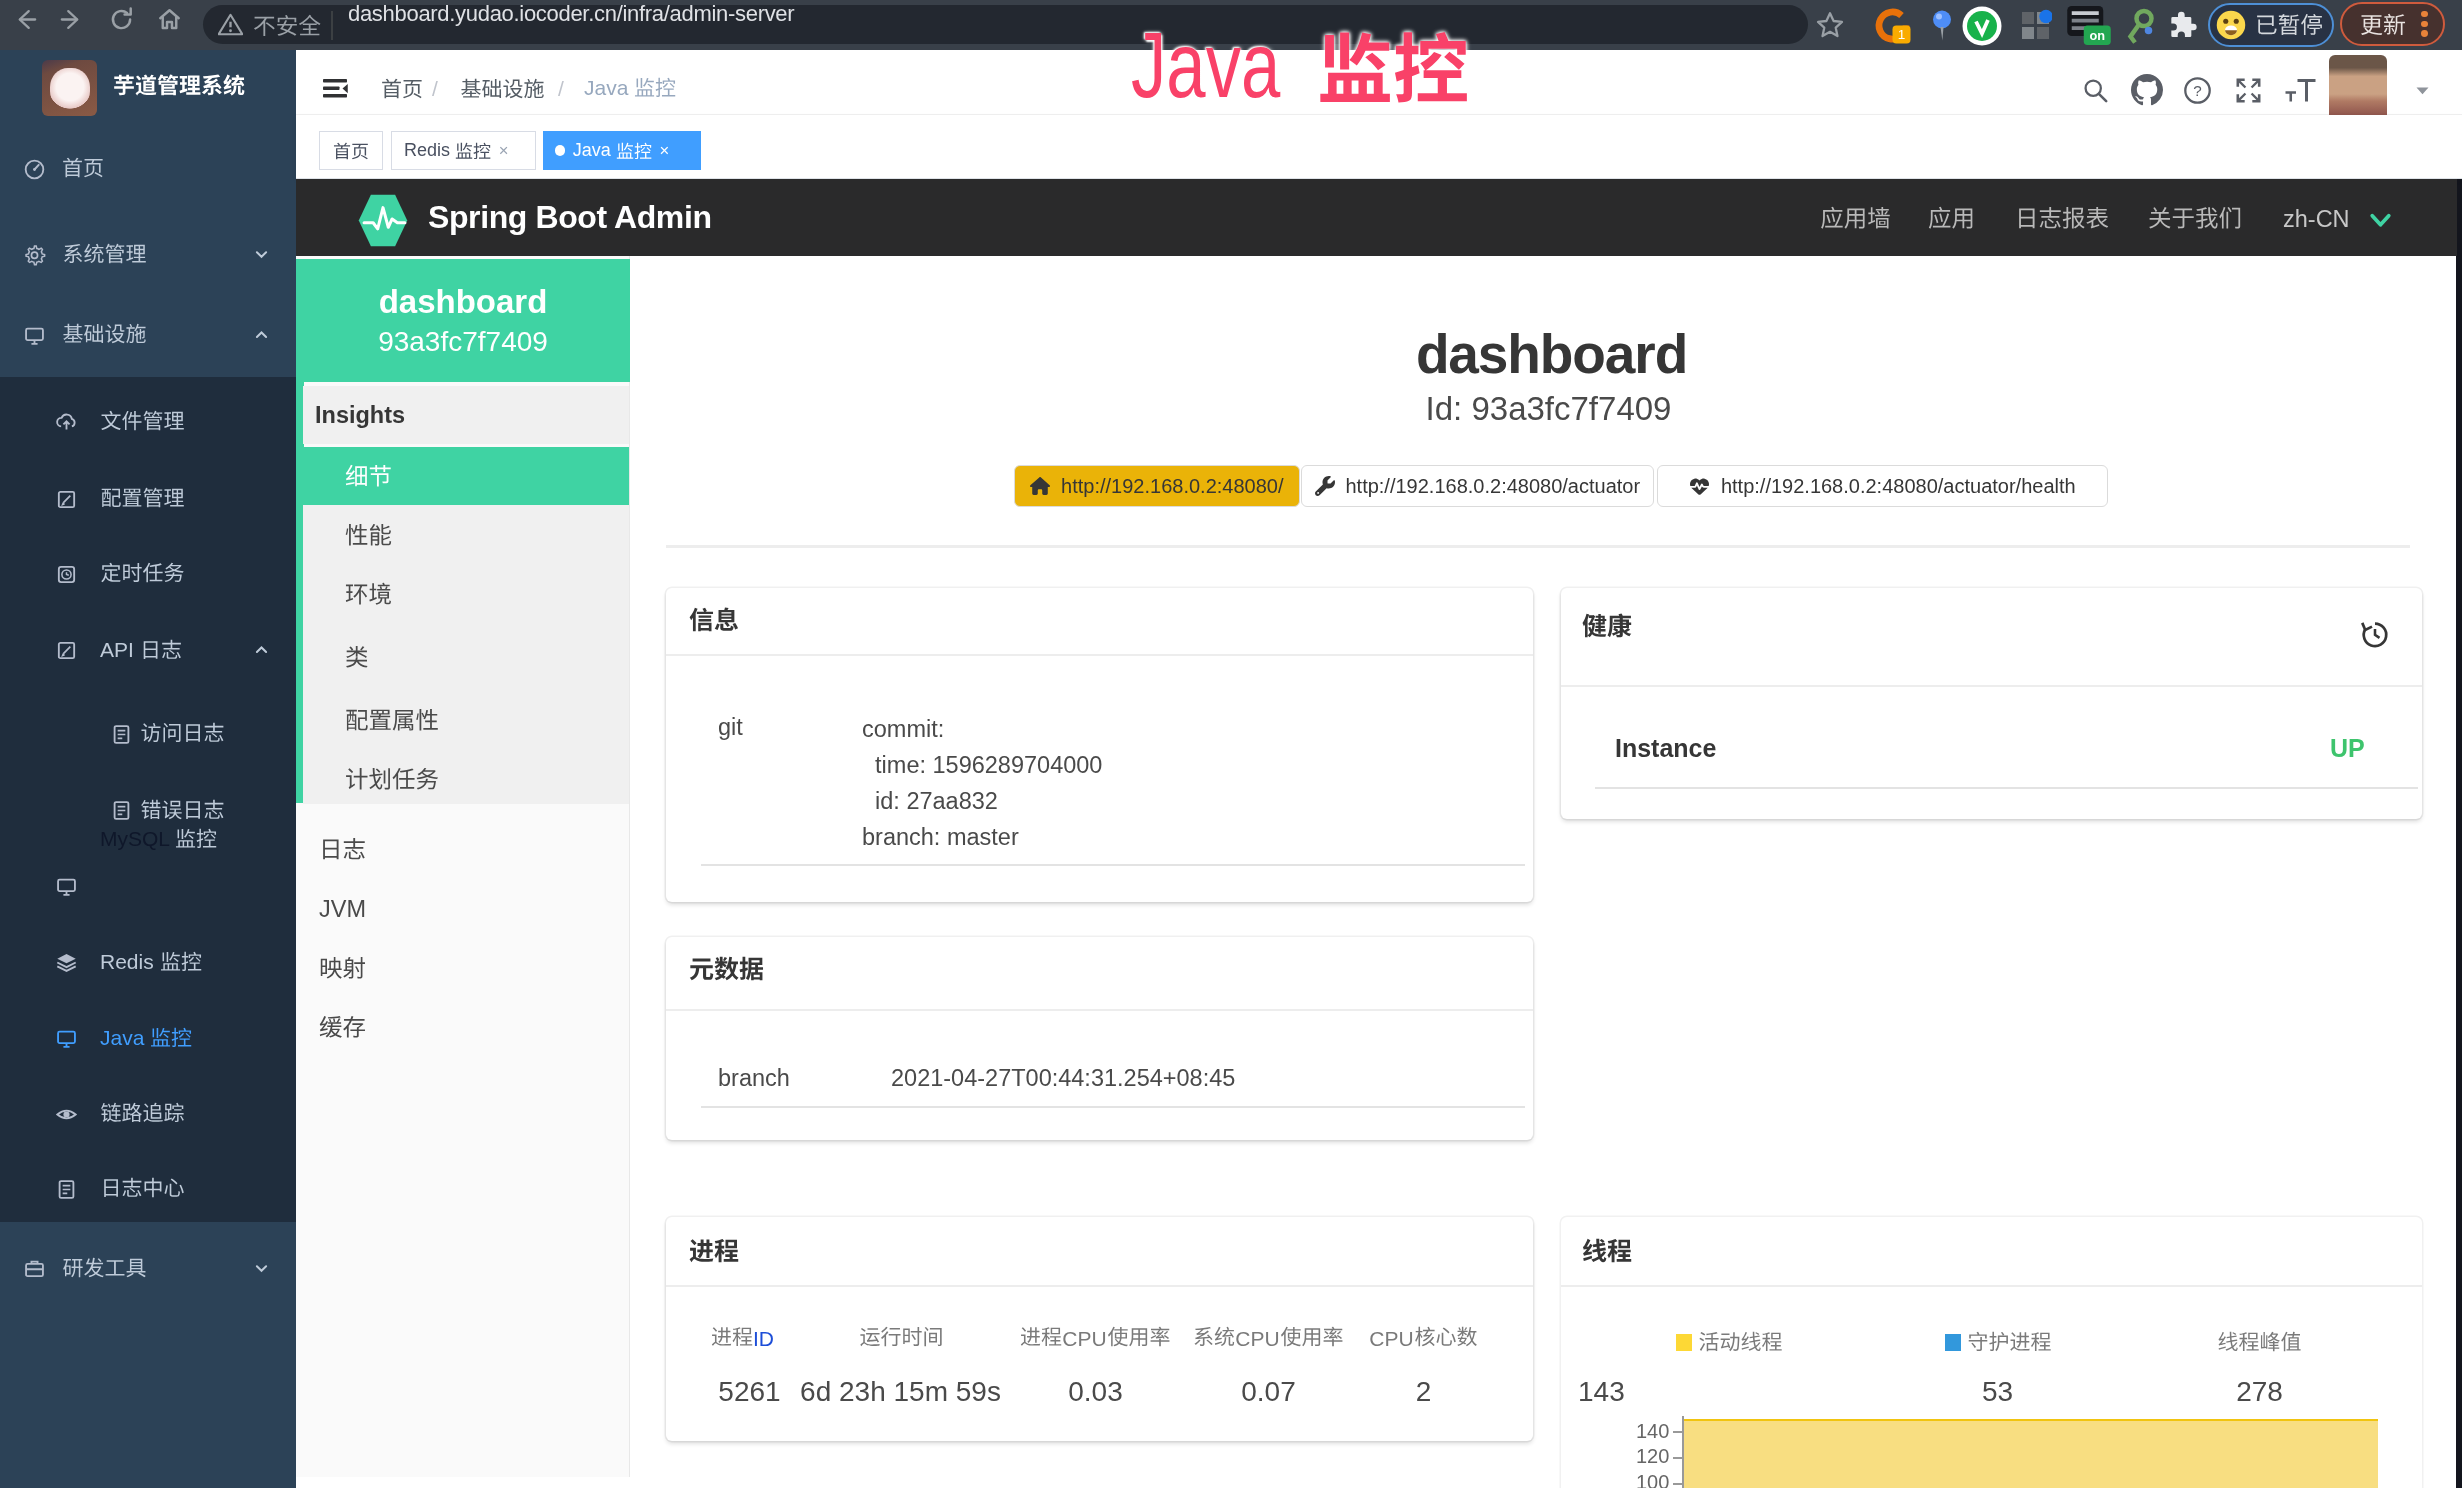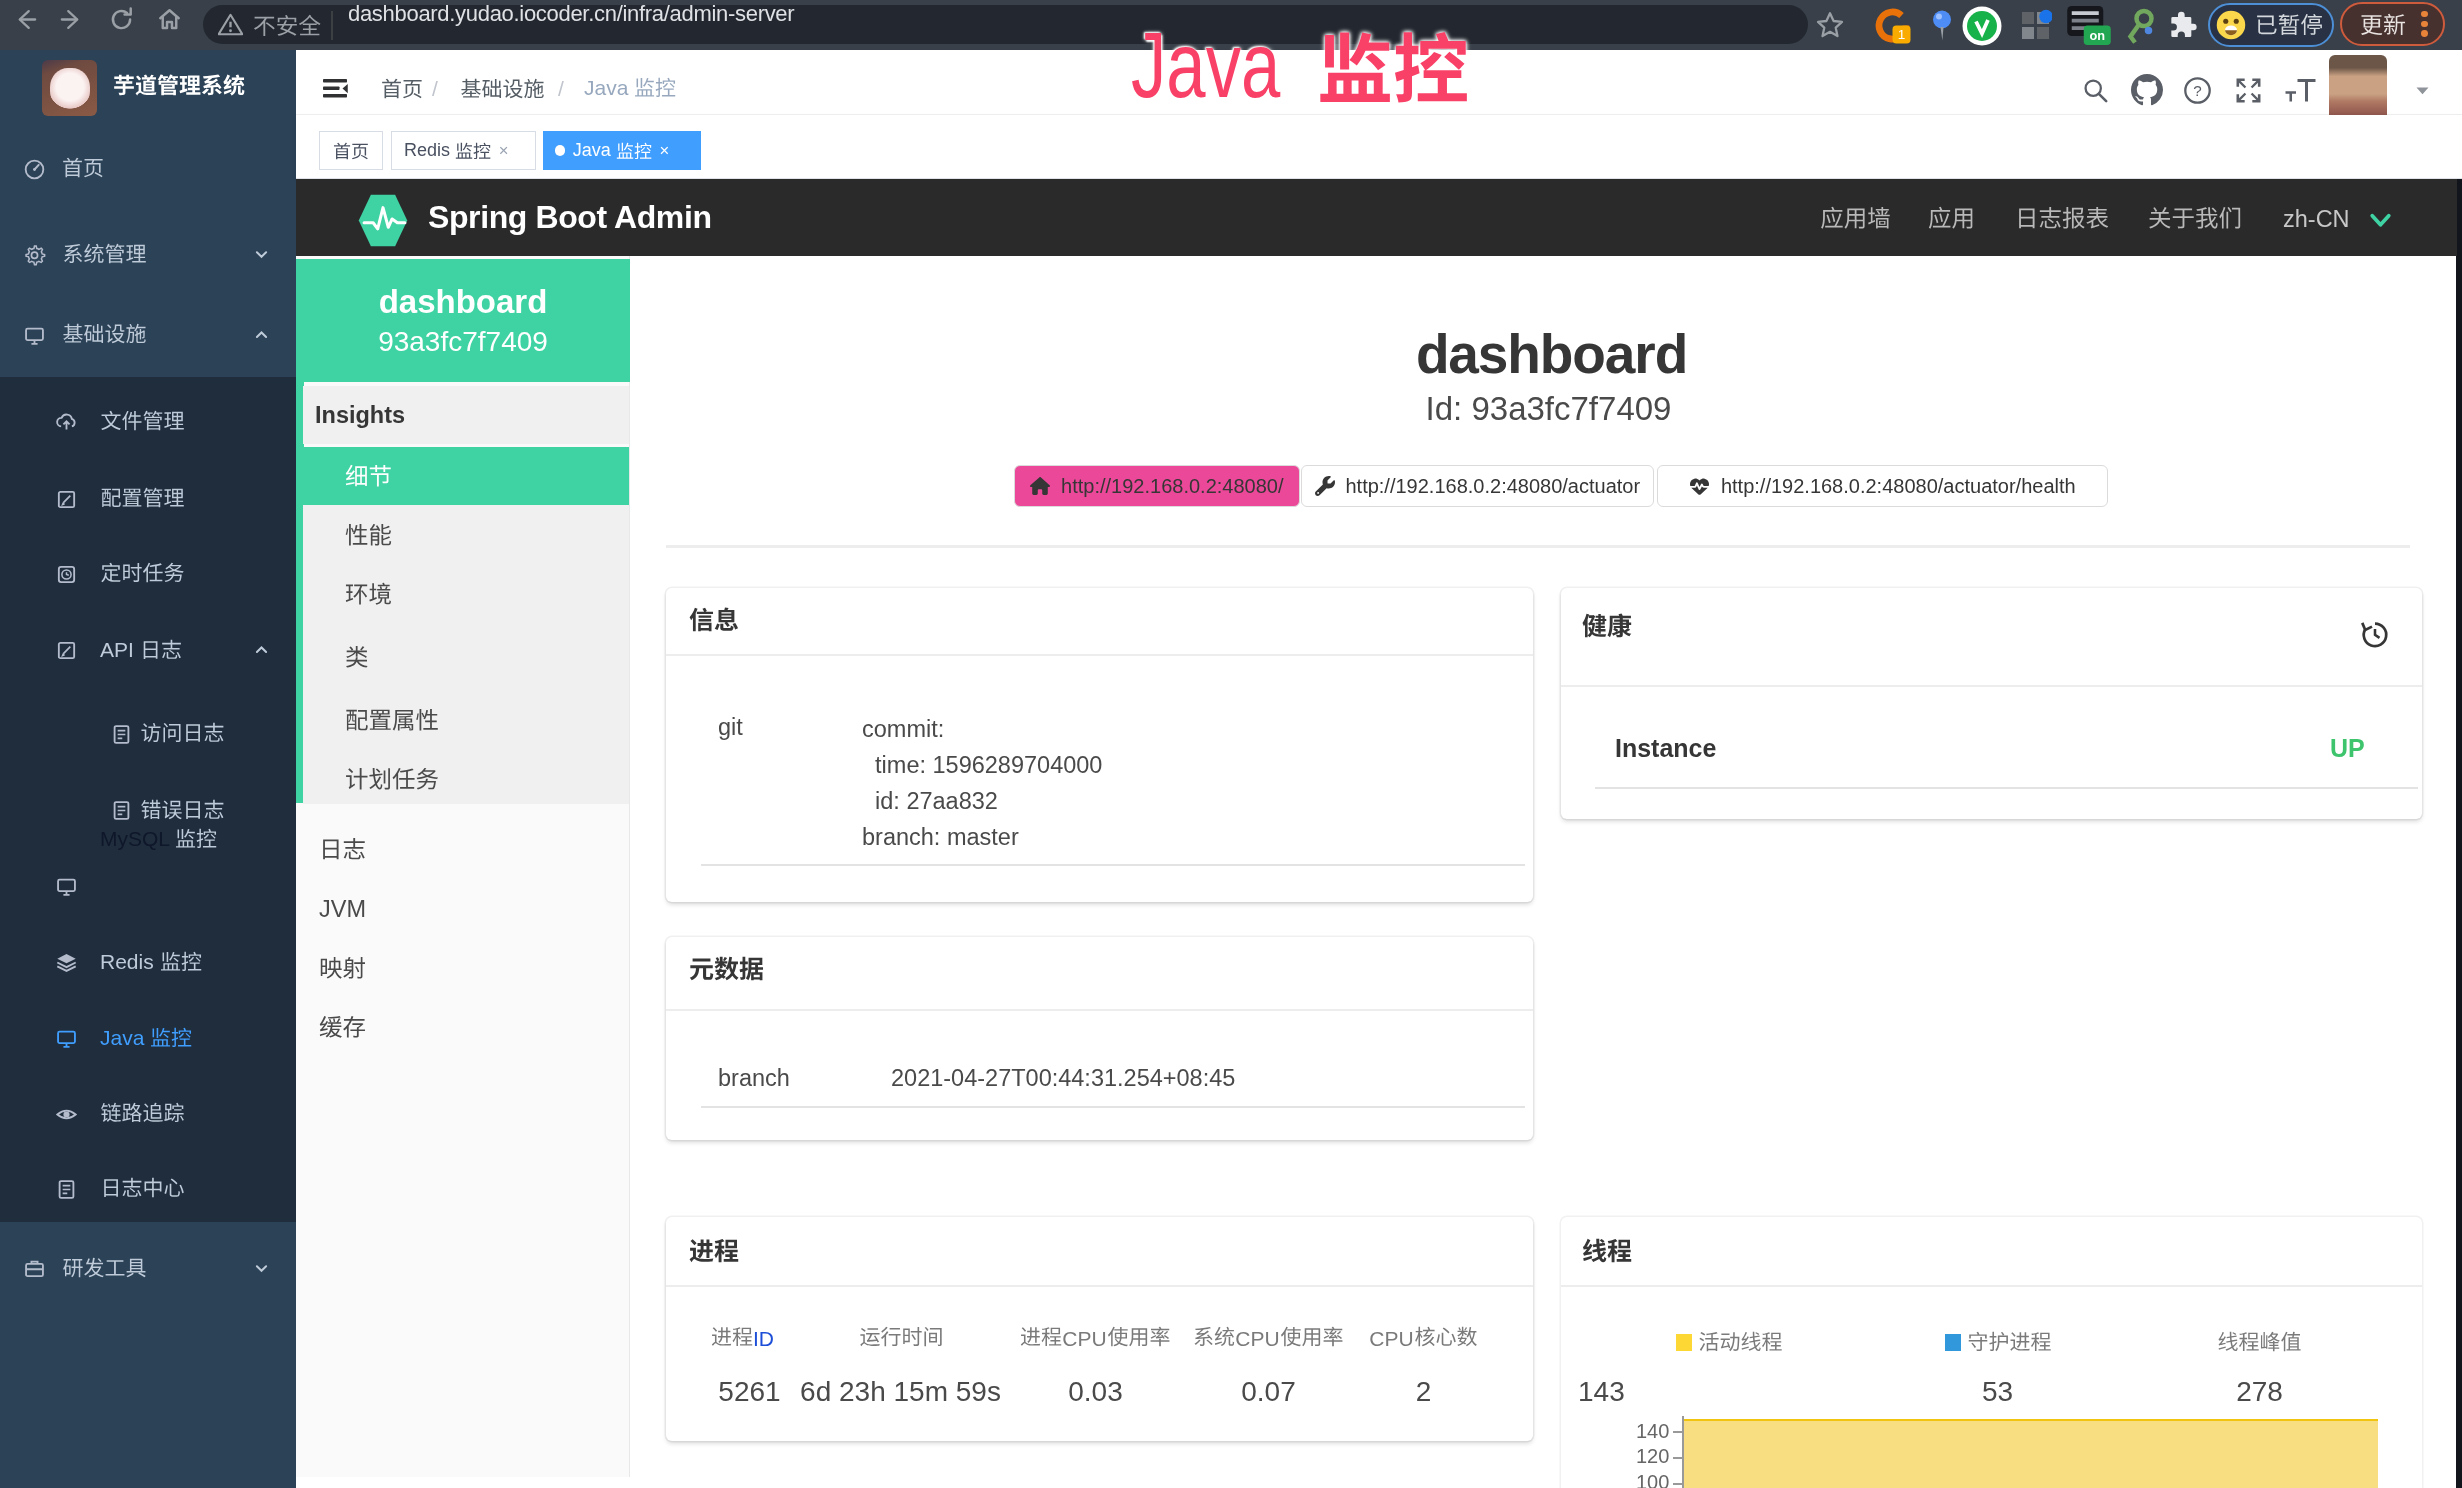--- a/index.html
+++ b/index.html
@@ -590,21 +590,21 @@
     </svg></div>
 <div class="abs" style="left:319px;top:1015px"><svg class="" width="47" height="23.5" viewBox="0 0 62.0 31.0" style="vertical-align:-0.12em;" fill="#4a4a4a">
       <g transform="translate(0,27.28) scale(0.03100,-0.03100)">
         <use href="#gr7f13" x="0"></use>
         <use href="#gr5b58" x="1000"></use>
       </g>
     </svg></div>
 <div class="abs" style="left:319px;top:896px;font-size:23.5px;color:#4a4a4a">JVM</div>
 <div class="abs" style="left:1286px;top:327px;width:531px;text-align:center;font-size:55px;line-height:1;letter-spacing:-1.1px;font-weight:700;color:#363636">dashboard</div>
 <div class="abs" style="left:1283px;top:390px;width:531px;text-align:center;font-size:33px;color:#4a4a4a">Id: 93a3fc7f7409</div>
-<div style="font-size:20px;color:#363636;border:1.5px solid #dbdbdb;border-radius:6px;background:#ec4899;position:absolute;top:465px;height:42px;display:flex;align-items:center;justify-content:center;left:1014px;width:286px"><svg width="20" height="18" viewBox="0 0 576 512" style="margin-right:10.6px">
+<div style="font-size:20px;color:#363636;border:1.5px solid #dbdbdb;border-radius:6px;background:#eab308;position:absolute;top:465px;height:42px;display:flex;align-items:center;justify-content:center;left:1014px;width:286px"><svg width="20" height="18" viewBox="0 0 576 512" style="margin-right:10.6px">
       <path fill="#363636" d="M575.8 255.5c0 18-15 32.1-32 32.1h-32l.7 160.2c0 2.7-.2 5.4-.5 8.1V472c0 22.1-17.9 40-40 40H456c-1.1 0-2.2 0-3.3-.1c-1.4.1-2.8.1-4.2.1H416 392c-22.1 0-40-17.9-40-40V448 384c0-17.7-14.3-32-32-32H256c-17.7 0-32 14.3-32 32v64 24c0 22.1-17.9 40-40 40H160 128.1c-1.5 0-3-.1-4.5-.2c-1.2.1-2.4.2-3.6.2H104c-22.1 0-40-17.9-40-40V360c0-.9 0-1.9.1-2.8V287.6H32c-18 0-32-14-32-32.1c0-9 3-17 10-24L266.4 8c7-7 15-8 22-8s15 2 21 7L564.8 231.5c8 7 12 15 11 24z"></path>
     </svg>http://192.168.0.2:48080/</div>
 <div style="font-size:20px;color:#363636;border:1.5px solid #dbdbdb;border-radius:6px;background:#fff;position:absolute;top:465px;height:42px;display:flex;align-items:center;justify-content:center;left:1301px;width:353px"><svg width="20" height="20" viewBox="0 0 512 512" style="margin-right:10.6px">
       <path fill="#363636" d="M352 320c88.4 0 160-71.6 160-160c0-15.3-2.2-30.1-6.2-44.2c-3.1-10.8-16.4-13.2-24.3-5.3l-76.8 76.8c-3 3-7.1 4.7-11.3 4.7H336c-8.8 0-16-7.2-16-16V118.6c0-4.2 1.7-8.3 4.7-11.3l76.8-76.8c7.9-7.9 5.4-21.2-5.3-24.3C382.1 2.2 367.3 0 352 0C263.6 0 192 71.6 192 160c0 19.1 3.4 37.5 9.5 54.5L19.9 396.1C7.2 408.8 0 426.1 0 444.1C0 481.6 30.4 512 67.9 512c18 0 35.3-7.2 48-19.9L297.5 310.5c17 6.2 35.4 9.5 54.5 9.5zM80 408a24 24 0 1 1 0 48 24 24 0 1 1 0-48z"></path>
     </svg>http://192.168.0.2:48080/actuator</div>
 <div style="font-size:20px;color:#363636;border:1.5px solid #dbdbdb;border-radius:6px;background:#fff;position:absolute;top:465px;height:42px;display:flex;align-items:center;justify-content:center;left:1657px;width:451px"><svg width="21" height="19" viewBox="0 0 512 512" style="margin-right:10.6px">
       <path fill="#363636" d="M228.3 469.1L47.6 300.4c-4.2-3.9-8.2-8.1-11.9-12.4h87c22.6 0 43-13.6 51.7-34.5l10.5-25.2 49.3 109.5c3.8 8.5 12.1 14 21.4 14.1s17.8-5 22-13.3L320 253.7l1.7 3.4c9.5 19 28.9 31 50.1 31H476.3c-3.7 4.3-7.7 8.5-11.9 12.4L283.7 469.1c-7.5 7-17.4 10.9-27.7 10.9s-20.2-3.9-27.7-10.9zM503.7 240h-132c-3 0-5.8-1.7-7.2-4.4l-23.2-46.3c-4.1-8.1-12.4-13.3-21.5-13.3s-17.4 5.1-21.5 13.3l-41.4 82.8L205.9 158.2c-3.9-8.7-12.7-14.3-22.2-14.1s-18.1 5.9-21.8 14.8l-31.8 76.3c-1.2 3-4.2 4.9-7.4 4.9H16c-2.6 0-5 .4-7.3 1.1C3 225.2 0 208.2 0 190.9v-5.8c0-69.9 50.5-129.5 119.4-141C165 36.5 211.4 51.4 244 84l12 12 12-12c32.6-32.6 79-47.5 124.6-39.9C461.5 55.6 512 115.2 512 185.1v5.8c0 16.9-2.8 33.5-8.3 49.1z"></path>
     </svg>http://192.168.0.2:48080/actuator/health</div>
 <div class="abs" style="left:666px;top:545px;width:1744px;height:3px;background:#ededed"></div>
 <div style="position:absolute;background:#fff;border-radius:6px;box-shadow:0 3px 4.6px rgba(10,10,10,.12),0 0 0 1.5px rgba(10,10,10,.06);left:666px;top:588px;width:867px;height:314px"></div>

